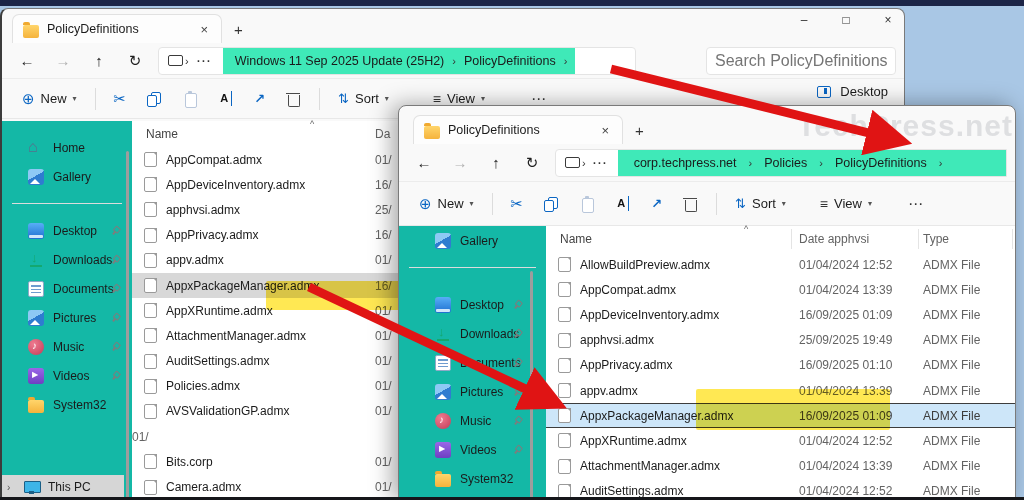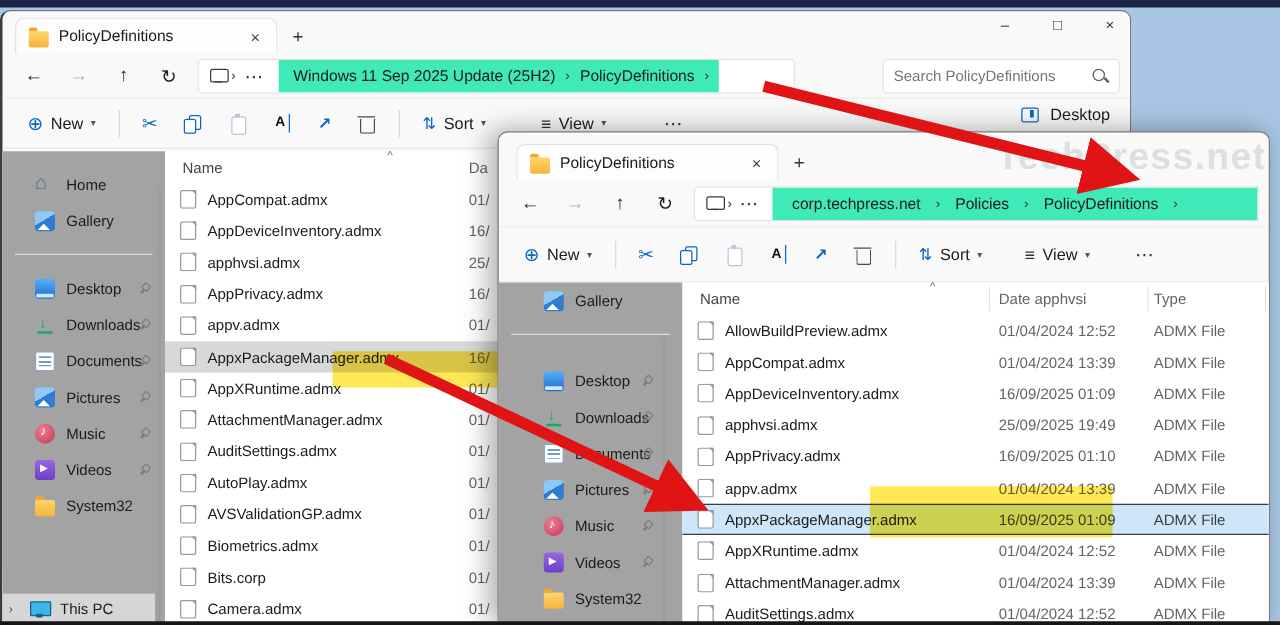--- a/index.html
+++ b/index.html
@@ -20,21 +20,21 @@
   .wincontrols{position:absolute;right:8px;top:4px;display:flex;gap:26px;color:#333;font-size:12px}
   .wincontrols span{width:16px;text-align:center}
   .addressrow{height:36px;display:flex;align-items:center;gap:2px;padding:0 8px;border-bottom:1px solid #ececec;position:relative}
   .navbtn{width:34px;text-align:center;font-size:15px;color:#1f1f1f}
   .navbtn.dis{color:#b0b0b0}
   .addrbox{display:flex;align-items:center;background:#fff;border:1px solid #e4e4e4;border-radius:4px;height:28px;margin-left:4px;padding-left:8px;overflow:hidden}
   .crumb-teal{display:flex;align-items:center;align-self:stretch;background:#3fe9b8;padding:0 6px;margin-left:6px}
   .crumb{padding:0 6px;font-size:12.5px;white-space:nowrap}
   .csep{color:#333;font-size:11px;padding:0 2px}
   .searchbox{display:flex;align-items:center;background:#fff;border:1px solid #e4e4e4;border-radius:4px;height:28px;margin-left:auto;padding:0 8px;width:190px}
-  .searchbox input{border:none;outline:none;flex:1;font-size:12px;color:#767676;background:transparent;font-family:inherit}
+  .searchbox input{border:none;outline:none;flex:1;font-size:16px;color:#767676;background:transparent;font-family:inherit}
   .mag{position:relative;width:14px;height:14px;flex:0 0 14px}
   .mag::before{content:"";position:absolute;left:1px;top:1px;width:8px;height:8px;border:1.5px solid #5f5f5f;border-radius:50%}
   .mag::after{content:"";position:absolute;left:9.5px;top:9.5px;width:4.5px;height:1.5px;background:#5f5f5f;transform:rotate(45deg)}
   .toolbar{height:40px;display:flex;align-items:center;padding:0 12px;gap:4px;border-bottom:1px solid #e8e8e8;position:relative}
   .tbtn{display:flex;align-items:center;gap:6px;padding:0 8px;font-size:13px;color:#1b1b1b;height:32px}
   .tdiv{width:1px;height:22px;background:#dcdcdc;margin:0 6px}
   .caret{font-size:8px;color:#555}
   .g-new{color:#0b66c3;font-size:15px}
   .g-cut{color:#0b66c3;font-size:15px}
   .g-sort{color:#0b66c3;font-size:13px}
@@ -52,21 +52,21 @@
   .ic-trash::before{content:"";position:absolute;left:3px;top:4px;width:10px;height:11px;border:1.5px solid #4a4a4a;border-top:none;border-radius:0 0 2px 2px}
   .ic-trash::after{content:"";position:absolute;left:1px;top:2px;width:14px;height:1.5px;background:#4a4a4a}
   .ic-details::before{content:"";position:absolute;left:0;top:3px;width:12px;height:10px;border:1.5px solid #0b66c3;border-radius:2px}
   .ic-details::after{content:"";position:absolute;left:7px;top:5px;width:3px;height:6px;background:#0b66c3}
   .ic-monitor::before{content:"";position:absolute;left:1px;top:2px;width:13px;height:9px;border:1.5px solid #3a3a3a;border-radius:2px}
   .ic-monitor::after{content:"";position:absolute;left:4.5px;top:12px;width:6px;height:1.5px;background:#3a3a3a;box-shadow:0 -1.5px 0 -0.5px #3a3a3a}
   
   .winbody{position:absolute;left:0;right:0;bottom:0;background:#fff;display:flex}
   .win-back .winbody{top:112px}
   .win-front .winbody{top:120px}
-  .sidebar{position:relative;flex:0 0 130px;background:#a3a3a3;padding-top:12px}
+  .sidebar{position:relative;flex:0 0 130px;background:#14b8a6;padding-top:12px}
   .win-front .sidebar{flex:0 0 147px;padding-top:0}
   .sb-row{display:flex;align-items:center;height:29px;padding-left:26px;gap:9px;position:relative}
   .win-front .sb-row{padding-left:36px}
   .sb-sep{height:1px;background:#dcdcdc;margin:12px 10px}
   .pin{position:absolute;right:12px;top:10px;width:9px;height:9px;transform:rotate(40deg)}
   .win-front .pin{right:24px}
   .pin::before{content:"";position:absolute;top:0;left:2px;width:4px;height:4px;border:1.3px solid #7d7d7d;border-radius:1px}
   .pin::after{content:"";position:absolute;left:4.4px;top:5.4px;width:1.3px;height:3.6px;background:#7d7d7d}
   .sb-scroll{position:absolute;top:30px;bottom:0;width:3px;background:#9d9d9d;border-radius:2px}
   .win-back .sb-scroll{left:124px}
@@ -348,38 +348,34 @@
           <span class="cell-name">
             <span data-icon="file"></span>
             <span>AuditSettings.admx</span>
           </span>
           <span class="cell-date">01/</span>
         </div>
 
         <div class="lrow">
           <span class="cell-name">
             <span data-icon="file"></span>
-            <span>AutoPlay.admx</span>
+            <span>Policies.admx</span>
           </span>
           <span class="cell-date">01/</span>
         </div>
 
         <div class="lrow">
           <span class="cell-name">
             <span data-icon="file"></span>
             <span>AVSValidationGP.admx</span>
           </span>
           <span class="cell-date">01/</span>
         </div>
 
         <div class="lrow">
-          <span class="cell-name">
-            <span data-icon="file"></span>
-            <span>Biometrics.admx</span>
-          </span>
           <span class="cell-date">01/</span>
         </div>
 
         <div class="lrow">
           <span class="cell-name">
             <span data-icon="file"></span>
             <span>Bits.corp</span>
           </span>
           <span class="cell-date">01/</span>
         </div>

